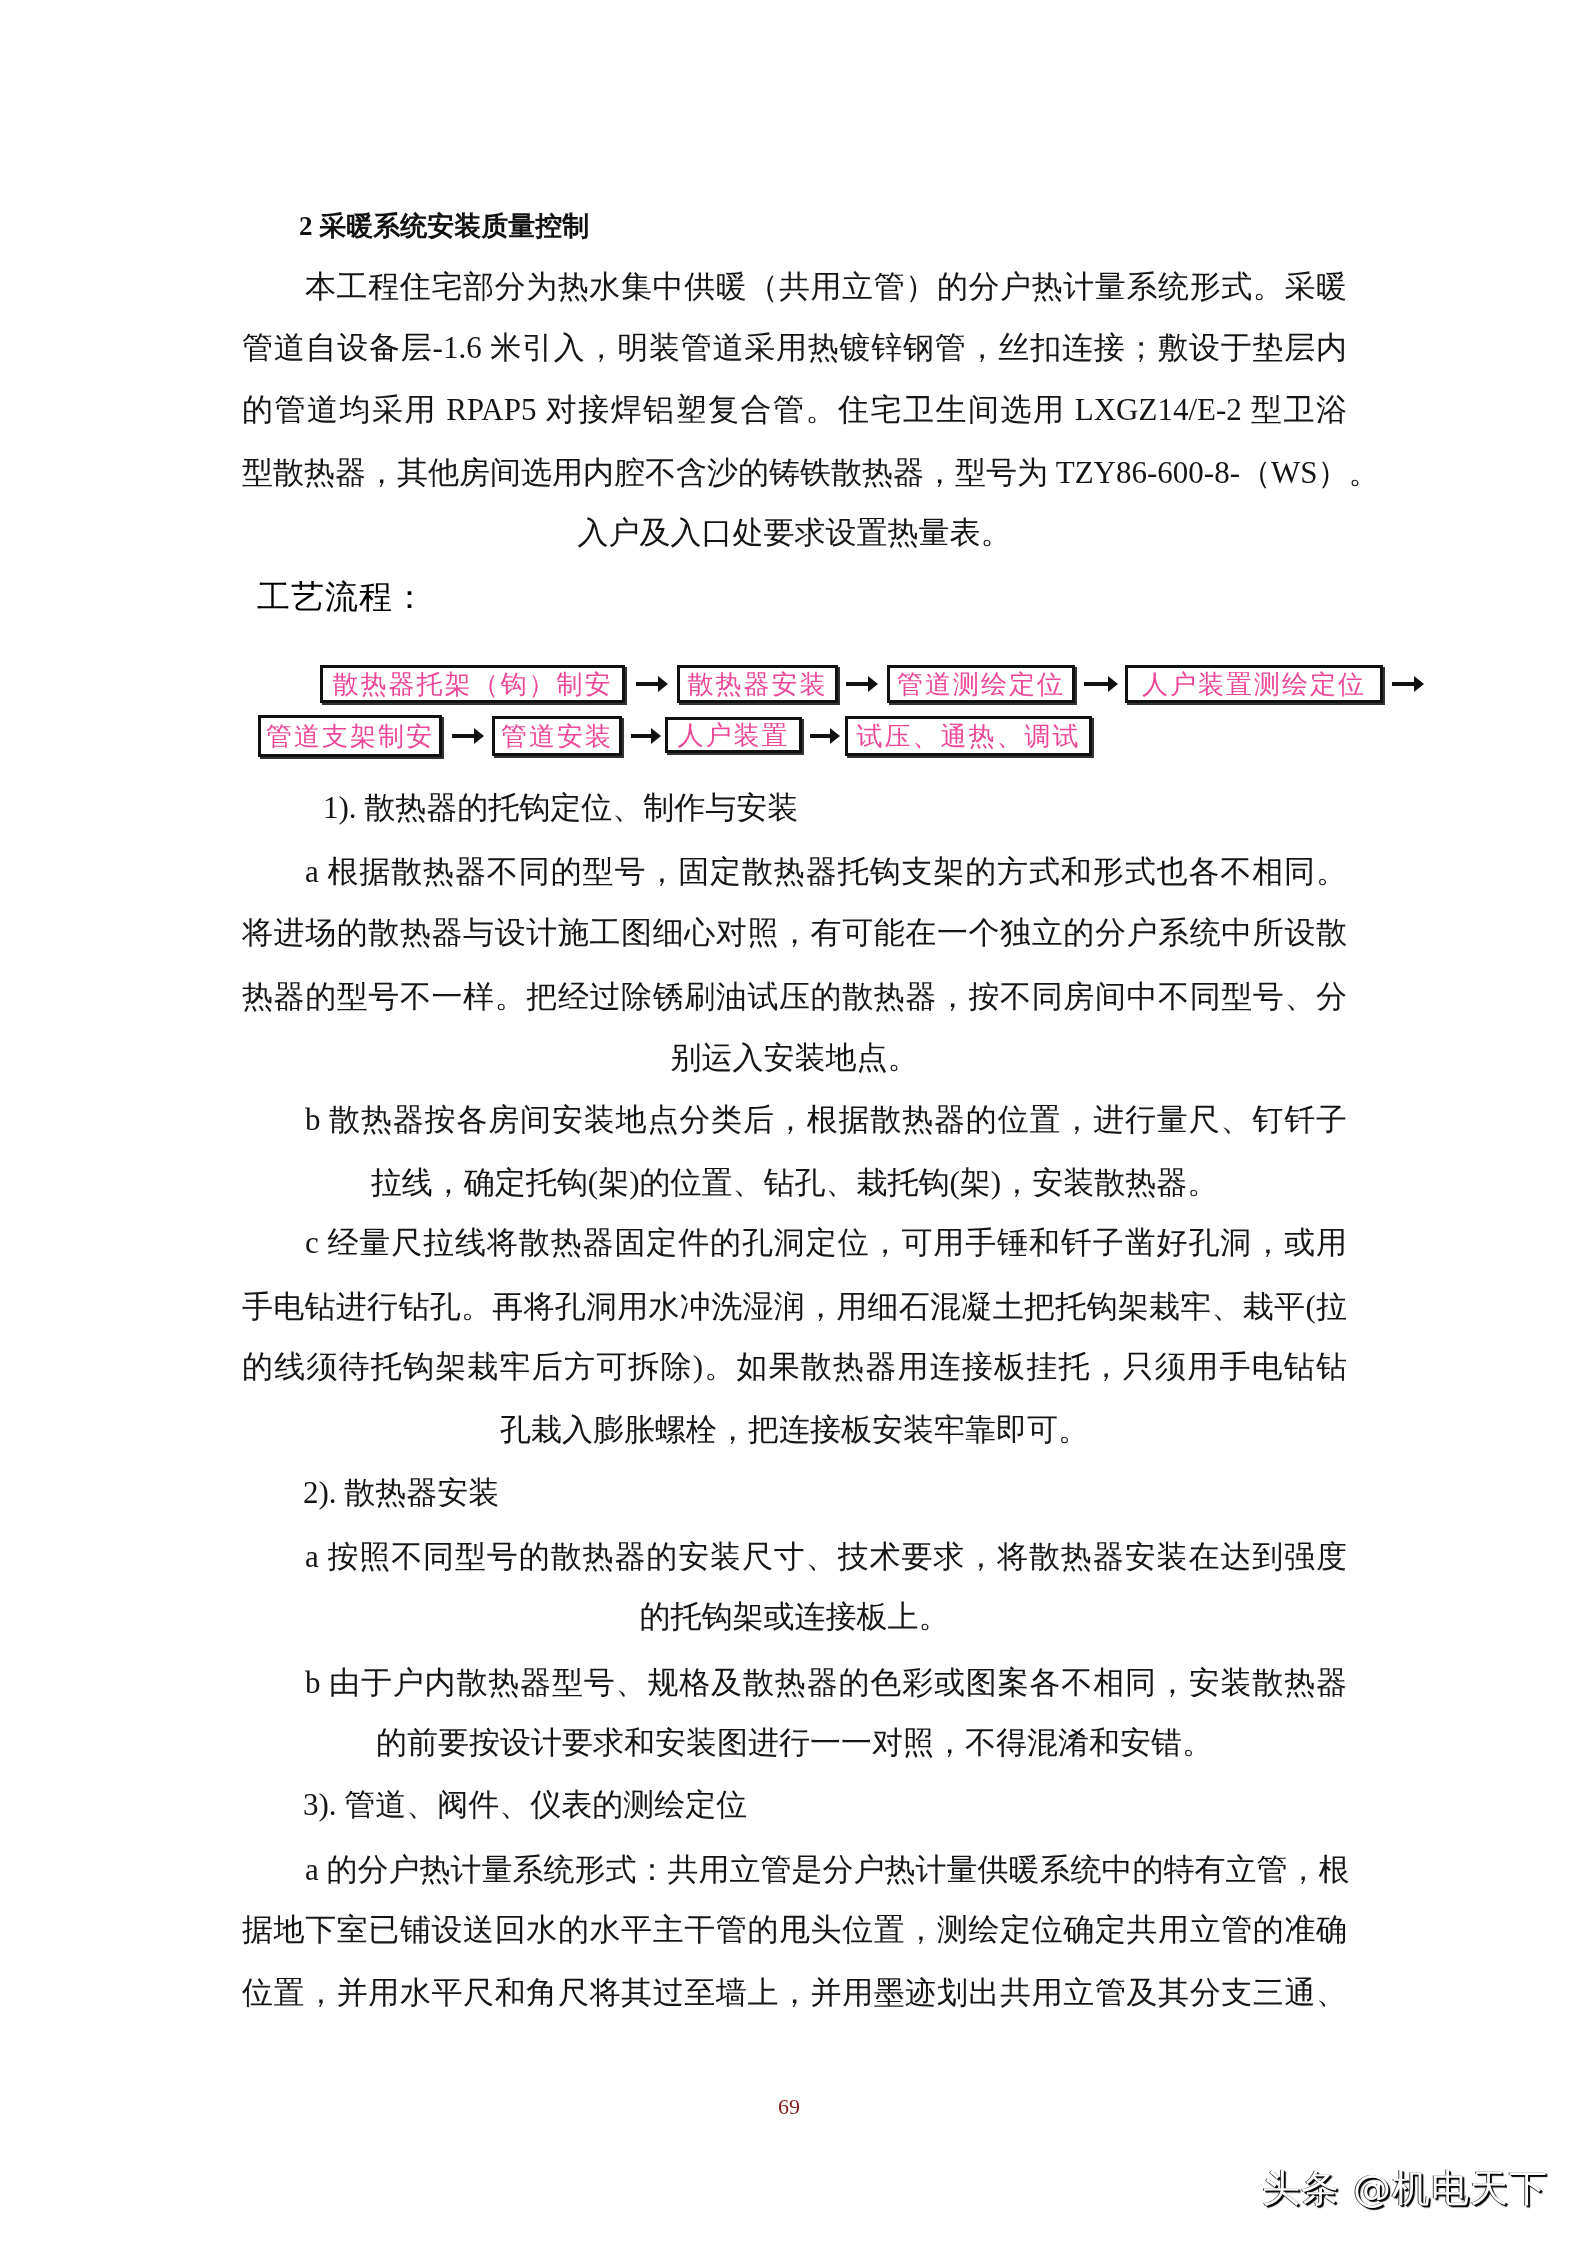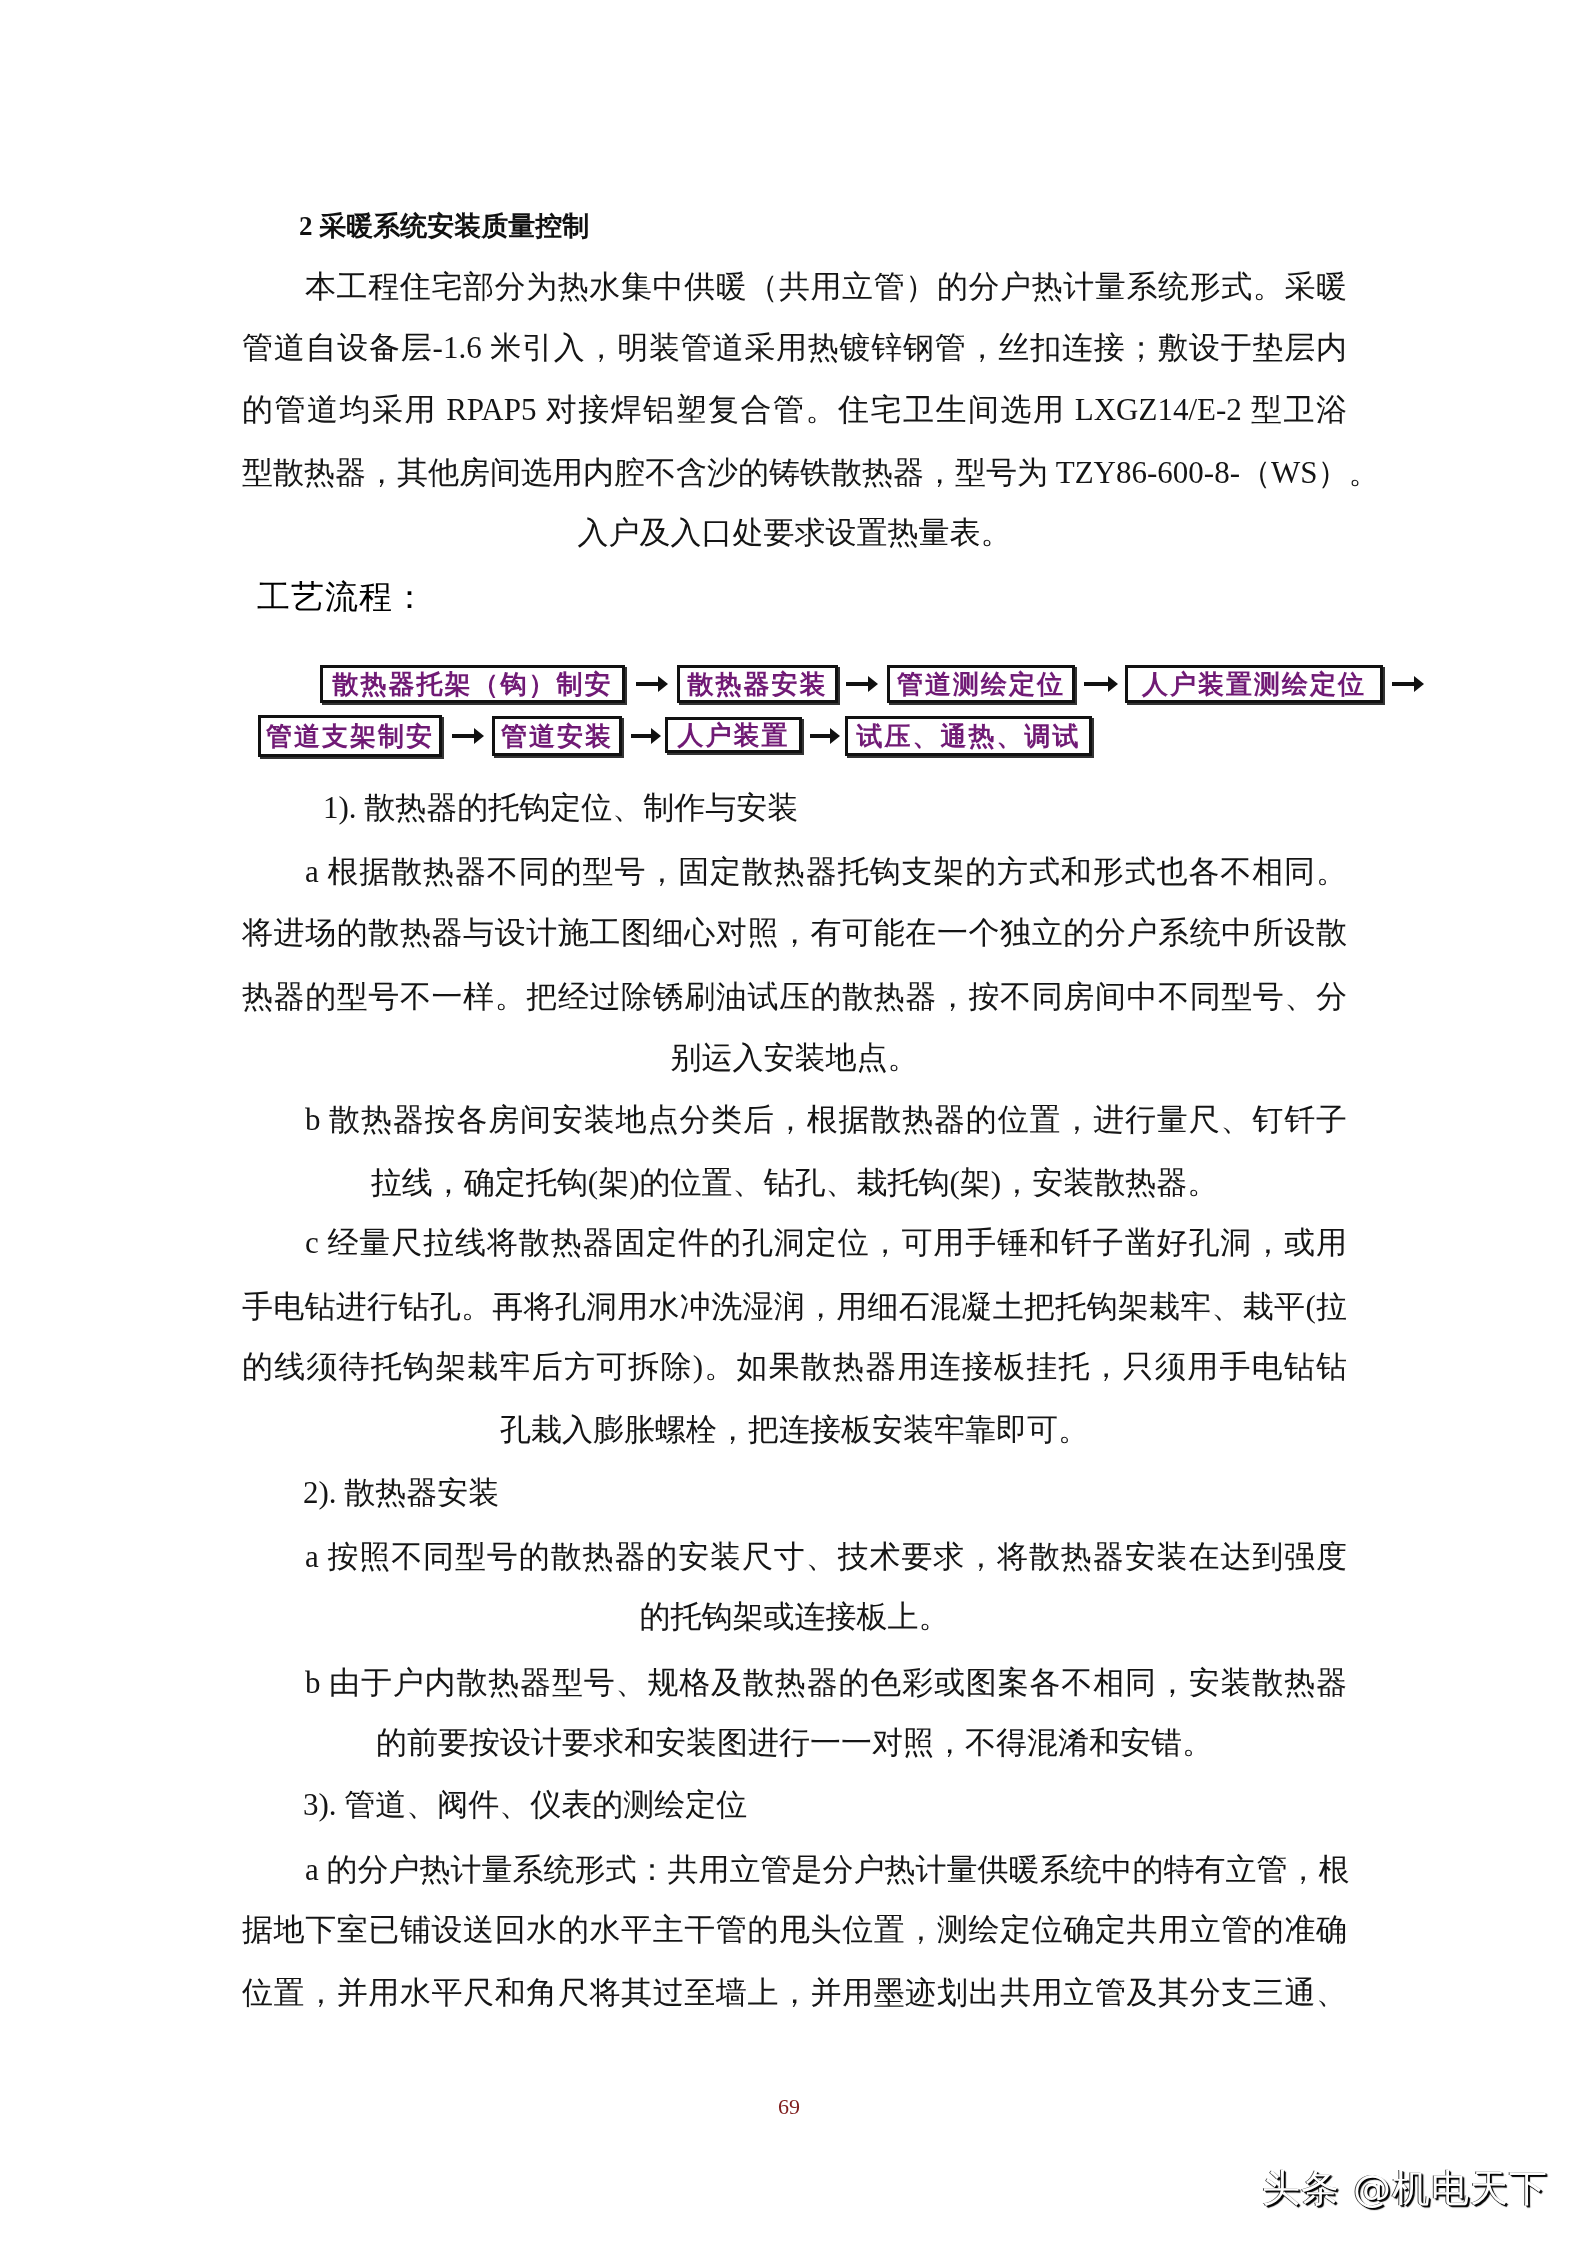--- a/index.html
+++ b/index.html
@@ -9,22 +9,22 @@
           font-size: 31px; white-space: nowrap; color: #151515; text-align: center; }
   .line.full { text-align: justify; text-align-last: justify; }
   .line.indent { left: 305px; width: 1042px; }
   .line.sub { left: 305px; width: auto; }
   .heading { position: absolute; left: 290px; top: 208px; font-size: 27px; line-height: 36px;
              font-weight: bold; color: #111; white-space: nowrap; margin-left: 9px; }
   .flow-title { position: absolute; left: 257px; top: 578px; font-size: 33px; line-height: 38px;
                 font-weight: 400; color: #000; white-space: nowrap; letter-spacing: 1px;
                 font-family: "DejaVu Sans", sans-serif; }
   .box { position: absolute; border: 3px solid #111; box-shadow: 2px 2px 0 #333;
-         display: flex; align-items: center; justify-content: center; font-weight: 700;
-         font-size: 26px; color: #701a75; white-space: nowrap; letter-spacing: 2px;
+         display: flex; align-items: center; justify-content: center; font-weight: 400;
+         font-size: 26px; color: #ec4899; white-space: nowrap; letter-spacing: 2px;
          font-family: "DejaVu Sans", sans-serif; box-sizing: border-box; background: #fff; }
   .arrow { position: absolute; height: 4px; background: #111; }
   .arrow::after { content: ""; position: absolute; right: -6px; top: -6px; width: 0; height: 0;
                   border-left: 10px solid #111; border-top: 8px solid transparent; border-bottom: 8px solid transparent; }
   .page-num { position: absolute; left: 778px; top: 2092px; font-size: 22px; line-height: 30px; color: #7f1d1d; }
   .watermark { position: absolute; left: 1262px; top: 2166px; font-size: 38px; line-height: 44px;
                color: #ffffff; font-family: "DejaVu Sans", sans-serif; white-space: nowrap;
                text-shadow: 2px 2px 1px #000, -1px 0 0 #444, 1px 1px 0 #222; letter-spacing: 1px; }
 </style>
 </head>

